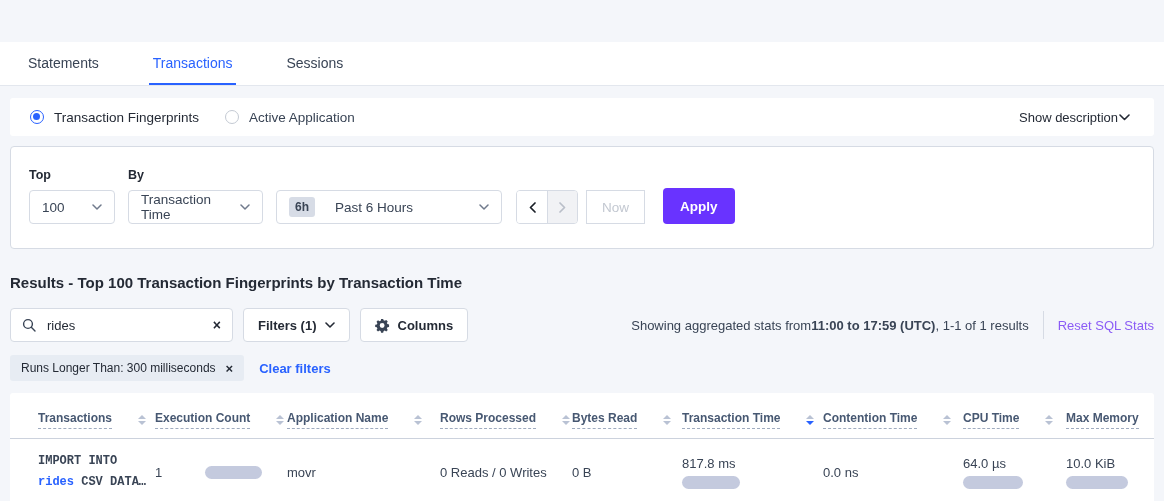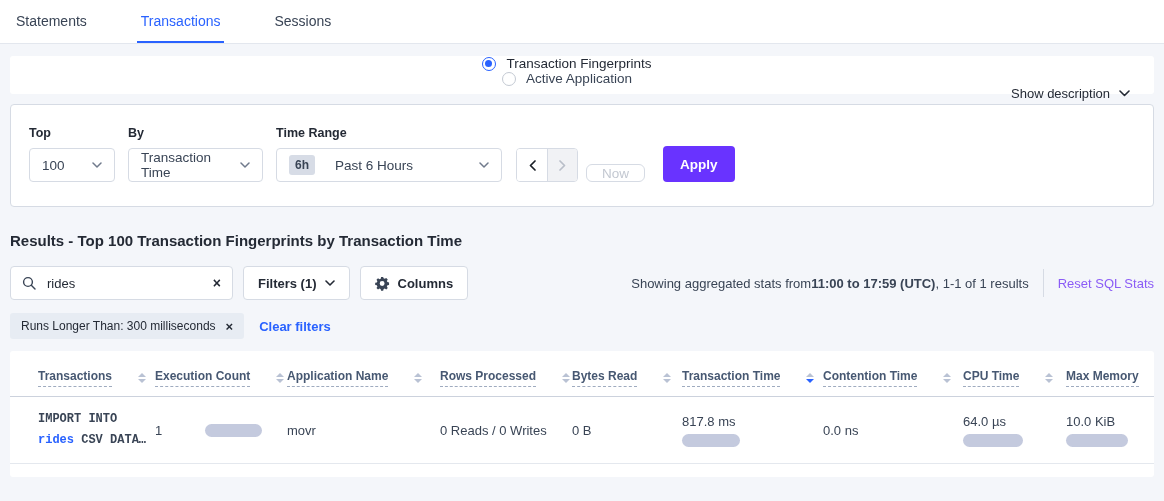--- a/index.html
+++ b/index.html
@@ -4,47 +4,47 @@
 <style>
   * { box-sizing: border-box; }
   html,body { margin:0; padding:0; }
   body {
     width:1164px; height:501px; overflow:hidden;
     background:#f4f6fa;
     font-family:"Liberation Sans", sans-serif;
     color:#394455; font-size:13px;
   }
   
-  .tabbar { background:#fff; border-bottom:1px solid #e3e7ee; display:flex; padding-left:12px; height:44px; }
+  .tabbar { background:#fff; border-bottom:1px solid #e3e7ee; display:flex; padding-left:24px; height:44px;margin-top:42px; }
   .tab { display:flex; align-items:center; padding:0 4px; margin-right:46px; font-size:14px; color:#394455; cursor:pointer; border-bottom:2px solid transparent; }
   .tab.active { color:#2962ff; border-bottom-color:#2962ff; font-weight:500; }
   
-  .toggle-strip { margin:12px 10px 0; background:#fff; height:38px; display:flex; align-items:center; padding:0 24px 0 20px; border-radius:3px;flex-direction:column; }
+  .toggle-strip { margin:12px 10px 0; background:#fff; height:38px; display:flex; align-items:center; padding:0 24px 0 20px; border-radius:3px; }
   .radio { display:flex; align-items:center; margin-right:26px; font-size:13.5px; color:#242a35; cursor:pointer; }
   .radio-circle { width:14px; height:14px; border-radius:50%; margin-right:10px; position:relative; flex:none; }
   .radio-circle.on { border:1.5px solid #2962ff; }
   .radio-circle.on::after { content:""; position:absolute; left:2px; top:2px; width:7px; height:7px; border-radius:50%; background:#2962ff; }
   .radio-circle.off { border:1px solid #c4cad3; }
   .radio.off-label { color:#394455; }
-  .show-desc { margin-left:auto; display:flex; align-items:center; gap:9px; font-size:13px; color:#242a35; cursor:pointer; }
+  .show-desc { margin-left:auto; display:flex; align-items:center; gap:1px; font-size:13px; color:#242a35; cursor:pointer; }
   
   .criteria-card { margin:10px 10px 0; background:#fff; border:1px solid #d6dbe4; border-radius:4px; padding:21px 18px 24px; }
   .criteria-title { font-size:15px; font-weight:700; color:#242a35; margin-bottom:21px; }
   .criteria-row { display:flex; align-items:flex-end; }
   .field { display:flex; flex-direction:column; margin-right:13px; }
   .field-label { font-size:12.5px; font-weight:700; color:#242a35; margin-bottom:8px; }
   .select { height:34px; border:1px solid #d6dbe4; border-radius:4px; background:#fff; display:flex; align-items:center; padding:0 12px; font-size:13.5px; color:#394455; cursor:pointer; }
   .select .chev { margin-left:auto; color:#707a8c; display:flex; }
   .w-top { width:86px; } .w-by { width:135px; } .w-range { width:226px; }
   .range-badge { background:#d7dce6; border-radius:3px; font-size:12px; font-weight:700; color:#394455; padding:3px 6px; margin-right:20px; }
   .nav-group { display:flex; height:34px; border:1px solid #d6dbe4; border-radius:4px; overflow:hidden; margin-right:8px; margin-left:1px; }
   .nav-btn { width:30px; display:flex; align-items:center; justify-content:center; background:#fff; cursor:pointer; }
   .nav-btn.next { background:#f1f2f5; border-left:1px solid #d6dbe4; color:#b9bfc9; cursor:default; }
   .nav-btn.prev { color:#1a1f27; }
-  .now-btn { height:18px; border:1px solid #d6dbe4; border-radius:6px; background:#fff; color:#c3c8d1; padding:0 15px; font-size:13.5px; margin-right:18px; display:flex; align-items:center; }
+  .now-btn { height:34px; border:1px solid #d6dbe4; border-radius:0; background:#fff; color:#c3c8d1; padding:0 15px; font-size:13.5px; margin-right:18px; display:flex; align-items:center; }
   .apply-btn { height:36px; background:#6933ff; color:#fff; border:none; border-radius:4px; padding:0 17px; font-size:13.5px; font-weight:700; display:flex; align-items:center; cursor:pointer; font-family:inherit; }
   
   .results { margin:0 10px; }
   .results-heading { margin-top:25px; font-size:15px; font-weight:700; color:#242a35; }
   .controls { margin-top:17px; display:flex; align-items:center; }
   .searchbox { width:223px; height:34px; background:#fff; border:1px solid #d6dbe4; border-radius:4px; display:flex; align-items:center; padding:0 11px; }
   .searchbox input { border:none; outline:none; flex:1; font-size:13px; color:#242a35; font-family:inherit; margin-left:9px; min-width:0; background:transparent; }
   .clear-x { color:#242a35; font-weight:700; font-size:14px; line-height:1; cursor:pointer; }
   .btn { height:34px; margin-left:10px; display:flex; align-items:center; gap:8px; background:#fff; border:1px solid #d6dbe4; border-radius:4px; padding:0 14px; font-size:13px; font-weight:700; color:#242a35; cursor:pointer; font-family:inherit; }
   .stats { margin-left:auto; font-size:13px; color:#394455; display:flex; align-items:center; white-space:nowrap; }
@@ -123,21 +123,20 @@
       <div class="select w-by">
         <span>Transaction Time</span>
         <span class="chev">
           <svg width="10" height="6" viewBox="0 0 10 6">
               <path d="M1 1l4 4 4-4" fill="none" stroke="#707a8c" stroke-width="1.5" stroke-linecap="round" stroke-linejoin="round"></path>
             </svg>
         </span>
       </div>
     </div>
     <div class="field">
-      <div class="field-label">Time Range</div>
       <div class="select w-range">
         <span class="range-badge">6h</span>
         <span>Past 6 Hours</span>
         <span class="chev">
           <svg width="10" height="6" viewBox="0 0 10 6">
               <path d="M1 1l4 4 4-4" fill="none" stroke="#707a8c" stroke-width="1.5" stroke-linecap="round" stroke-linejoin="round"></path>
             </svg>
         </span>
       </div>
     </div>

